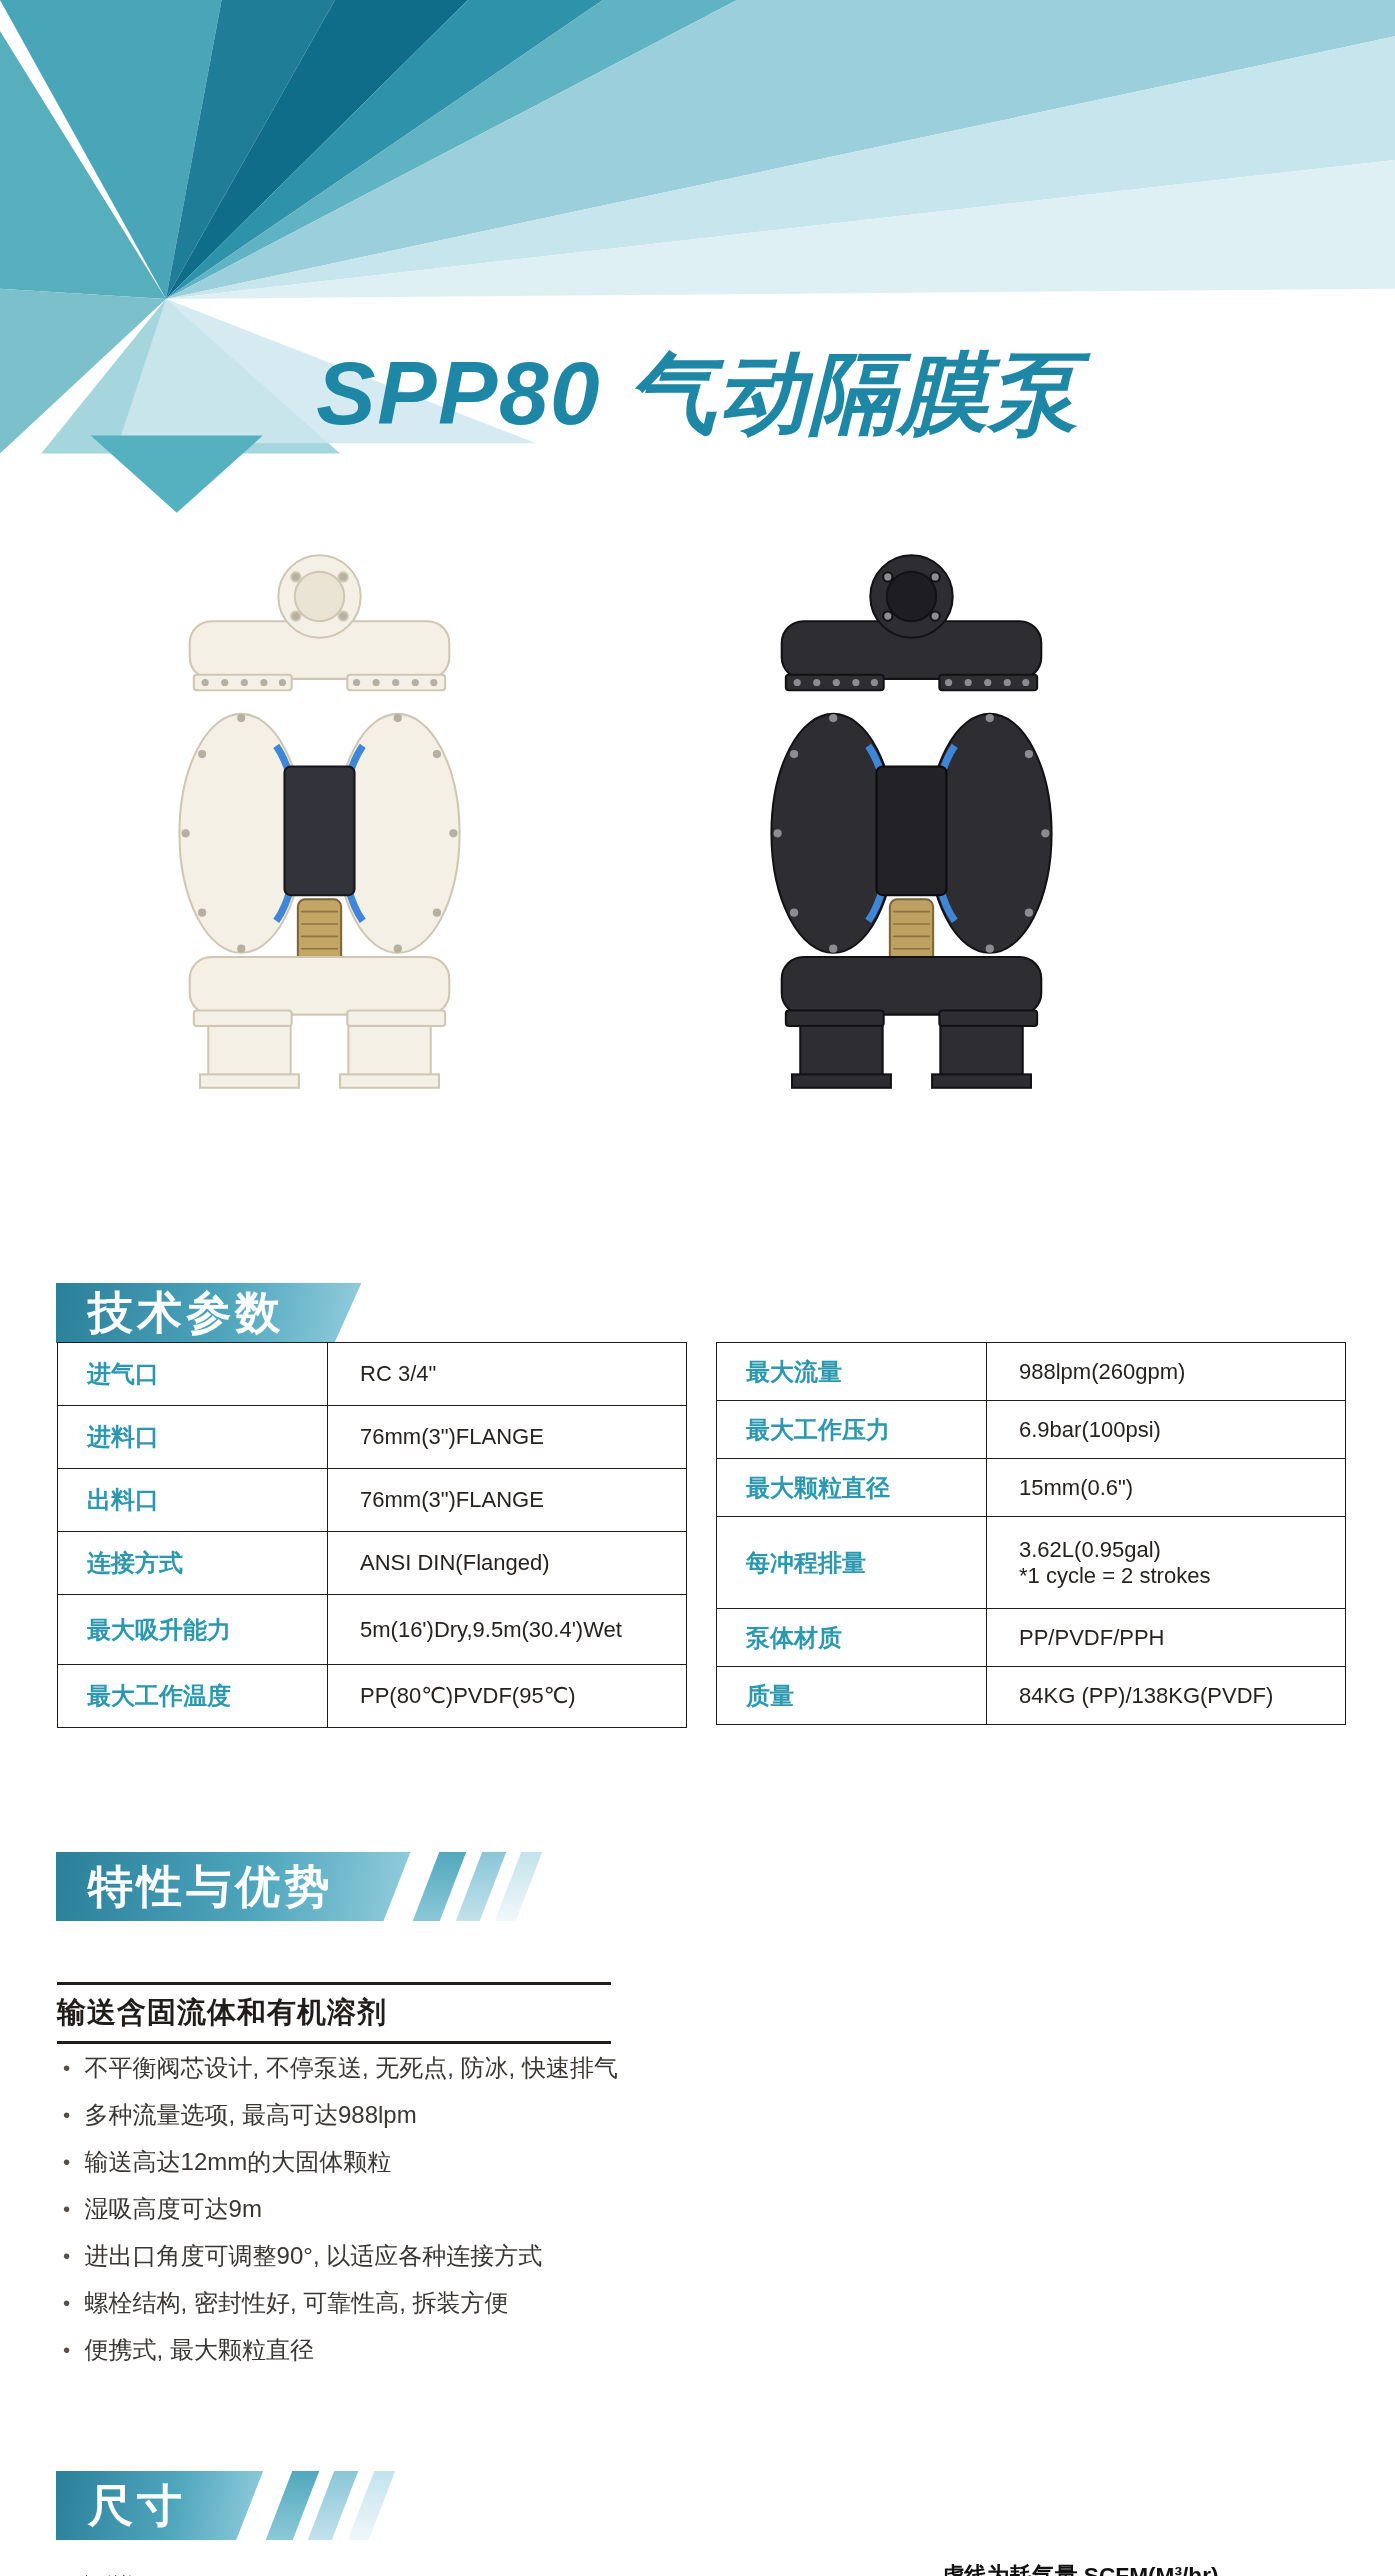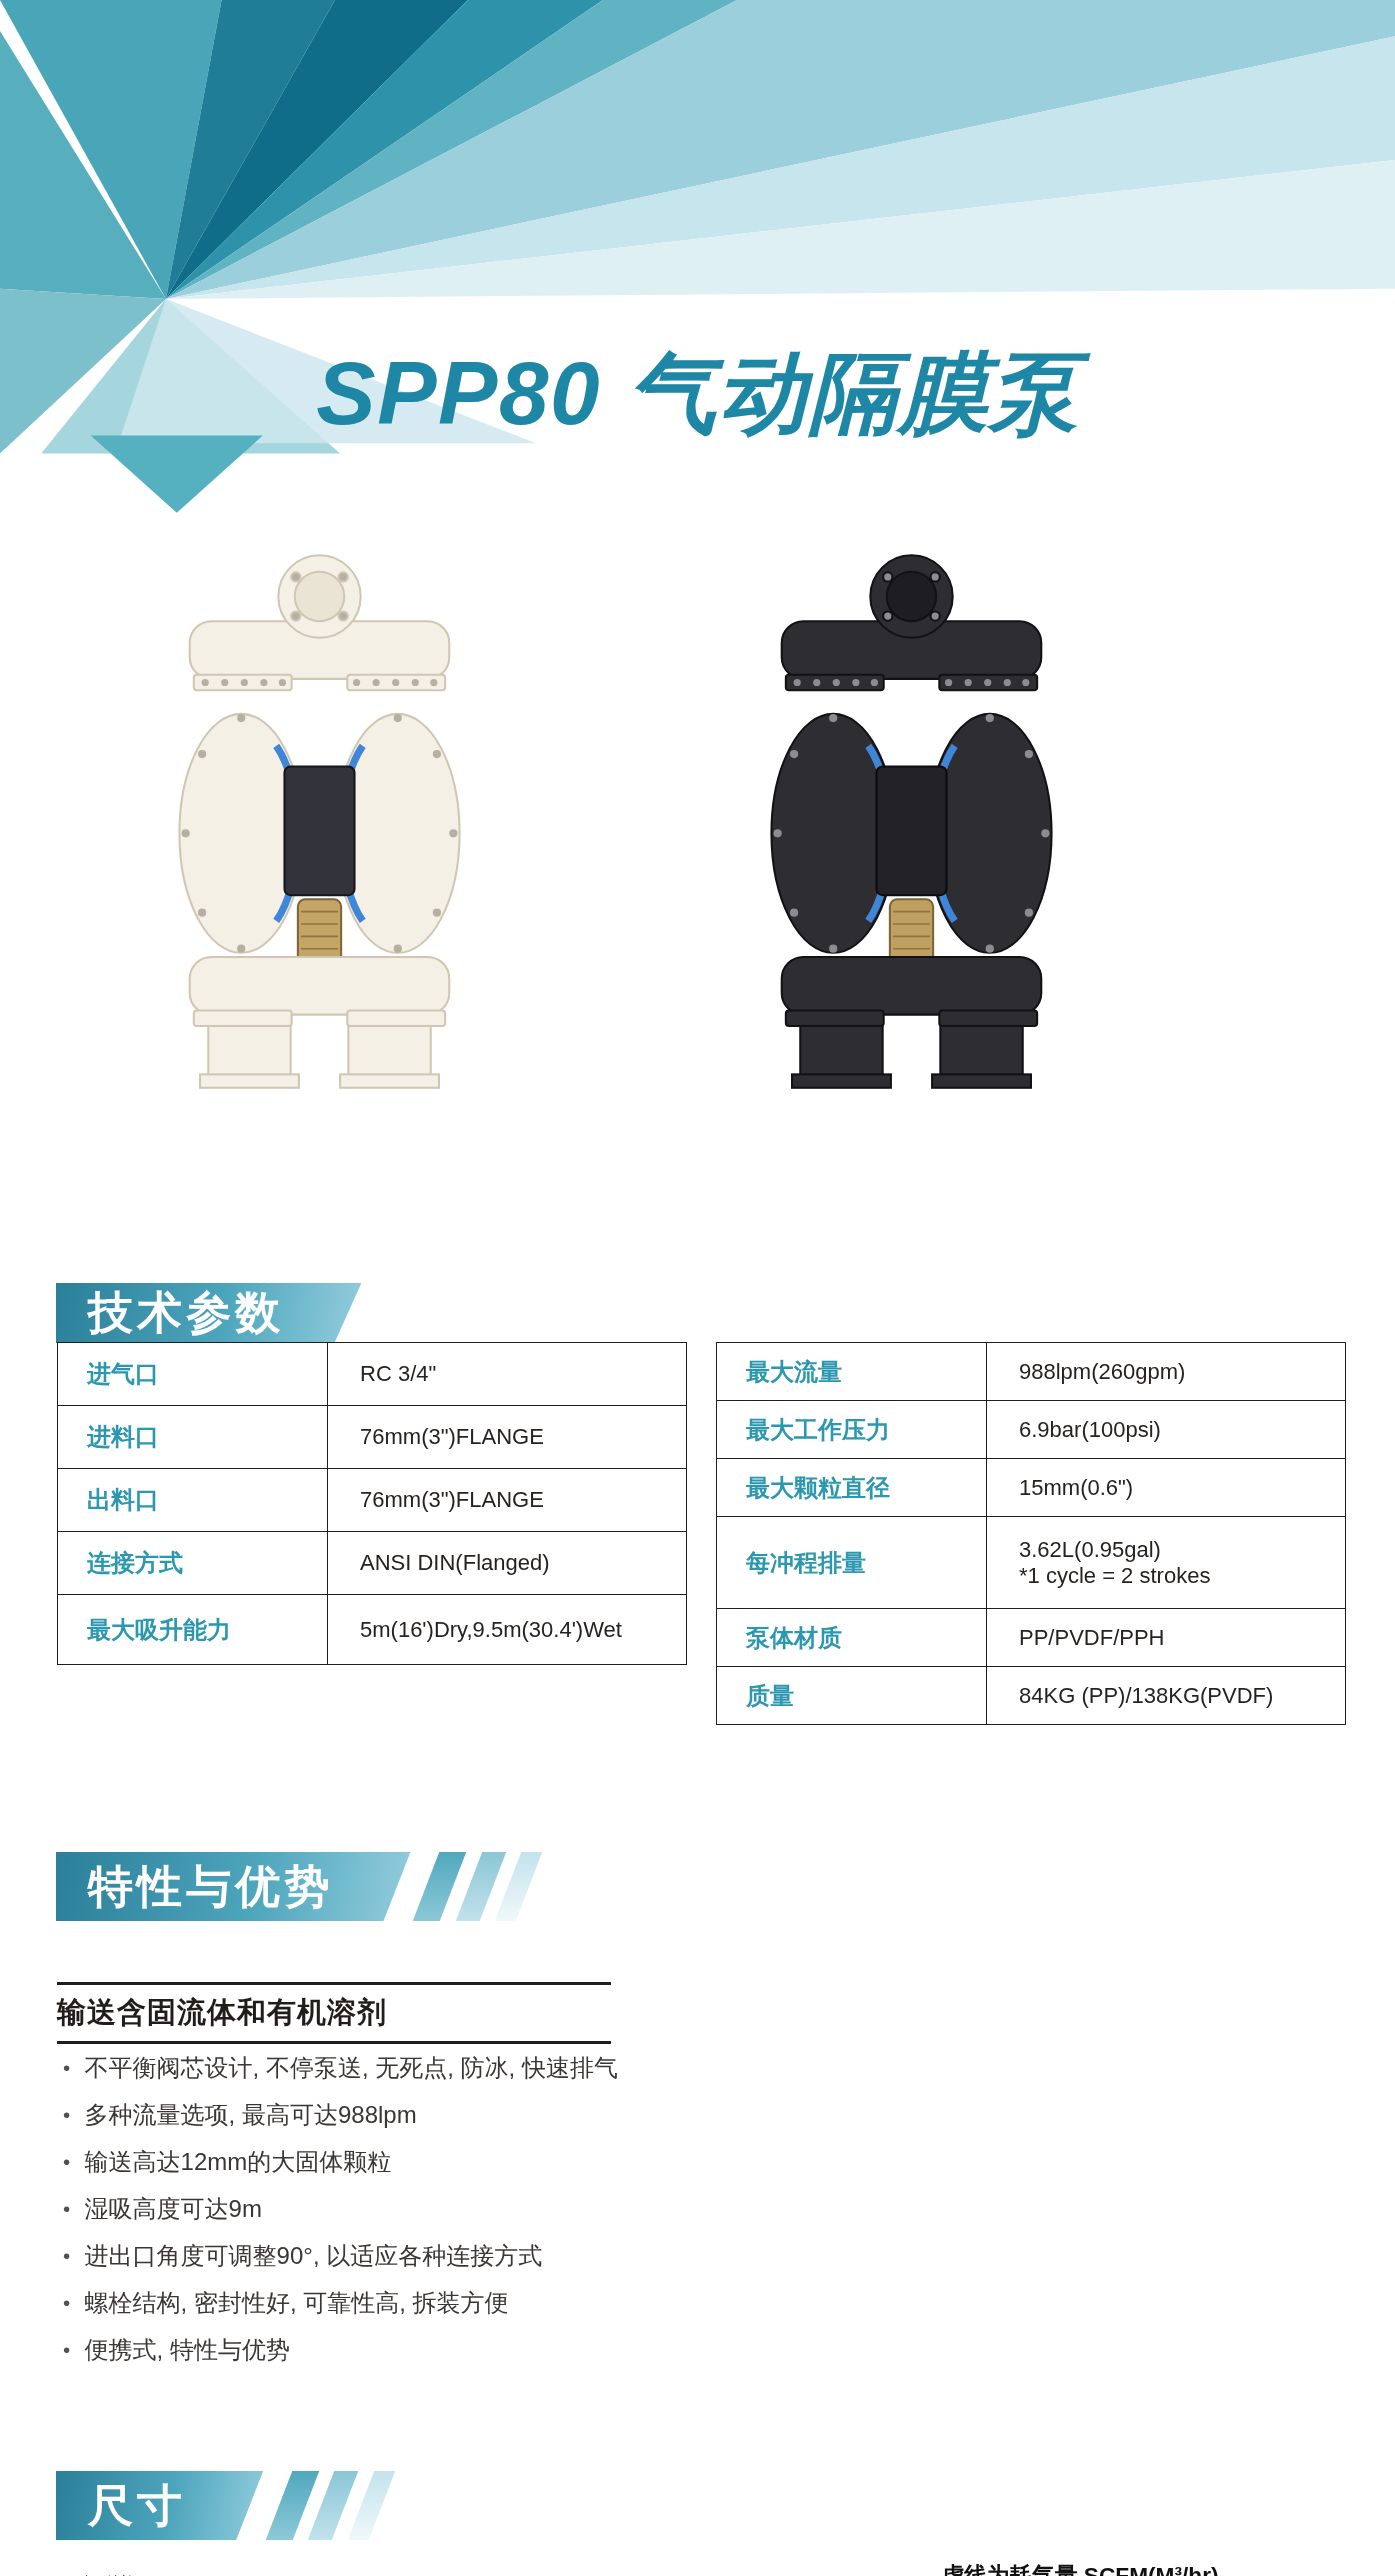--- a/index.html
+++ b/index.html
@@ -198,20 +198,24 @@
           <td class="spec-value">76mm(3")FLANGE</td>
         </tr>
     <tr style="height:63px;">
           <td class="spec-label">连接方式</td>
           <td class="spec-value">ANSI DIN(Flanged)</td>
         </tr>
     <tr style="height:70px;">
           <td class="spec-label">最大吸升能力</td>
           <td class="spec-value">5m(16')Dry,9.5m(30.4')Wet</td>
         </tr>
+    <tr style="height:63px;">
+          <td class="spec-label">最大工作温度</td>
+          <td class="spec-value">PP(80℃)PVDF(95℃)</td>
+        </tr>
   </tbody>
     </table>
 
   <table class="spec" style="left:716px;top:1342px;">
     <tbody>
         <tr style="height:58px;">
           <td class="spec-label">最大流量</td>
           <td class="spec-value">988lpm(260gpm)</td>
         </tr>
     <tr style="height:58px;">
@@ -249,21 +253,21 @@
 
   <div class="feature-sub">输送含固流体和有机溶剂</div>
 
   <ul class="features">
     <li>不平衡阀芯设计, 不停泵送, 无死点, 防冰, 快速排气</li>
     <li>多种流量选项, 最高可达988lpm</li>
     <li>输送高达12mm的大固体颗粒</li>
     <li>湿吸高度可达9m</li>
     <li>进出口角度可调整90°, 以适应各种连接方式</li>
     <li>螺栓结构, 密封性好, 可靠性高, 拆装方便</li>
-    <li>便携式, 特性与优势</li>
+    <li>便携式, 最大颗粒直径</li>
   </ul>
 
   <div class="section-bar" style="top:2471px;">
     <div class="bar-main">尺寸</div>
     <div class="bar-stripe s1"></div>
     <div class="bar-stripe s2"></div>
     <div class="bar-stripe s3"></div>
   </div>
 
   <svg class="abs cad" style="left:62px;top:2545px;" width="665" height="464" viewBox="0 0 1290 900" fill="none" stroke="#5a5a5a" stroke-width="2" font-size="26">

